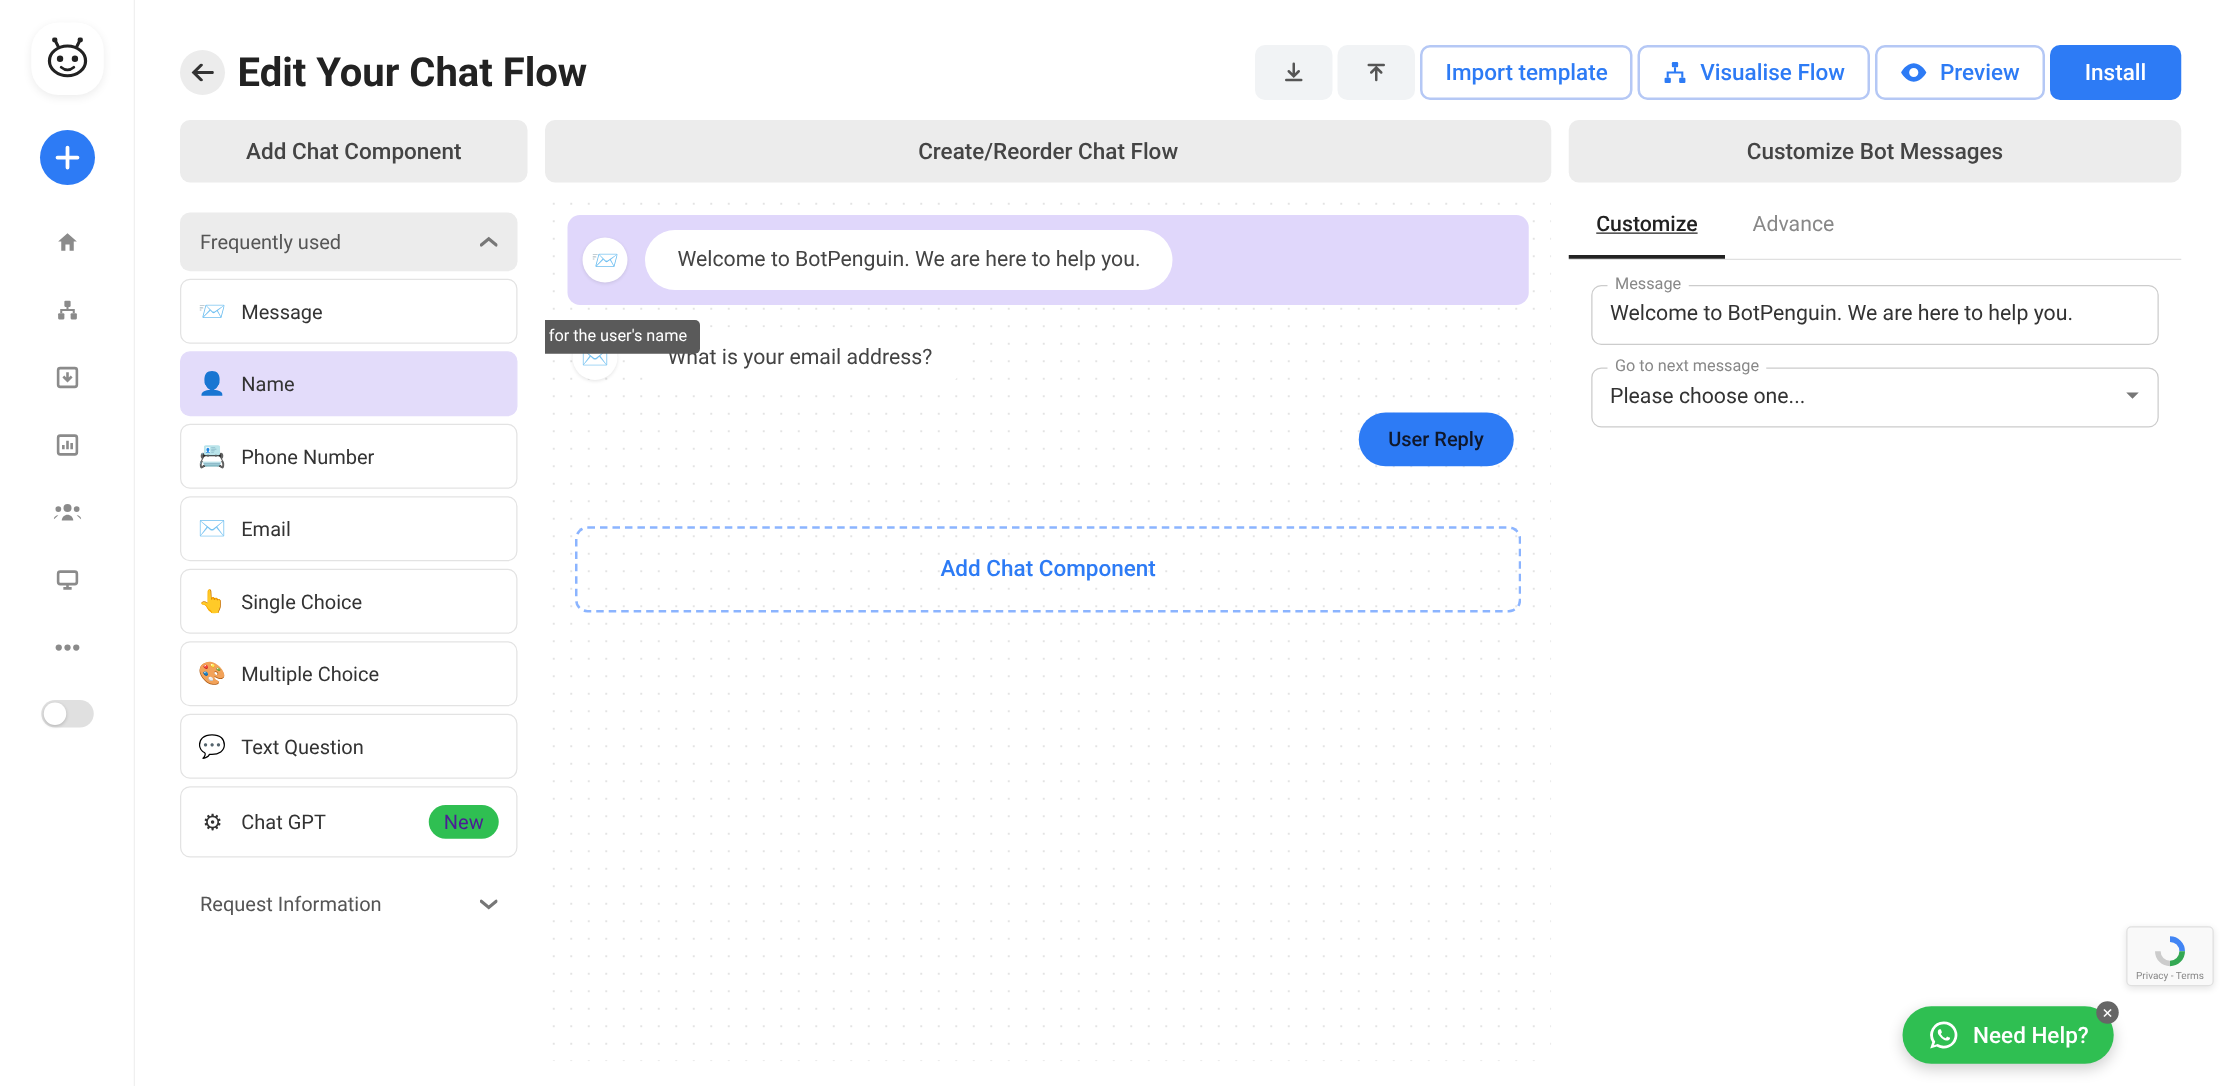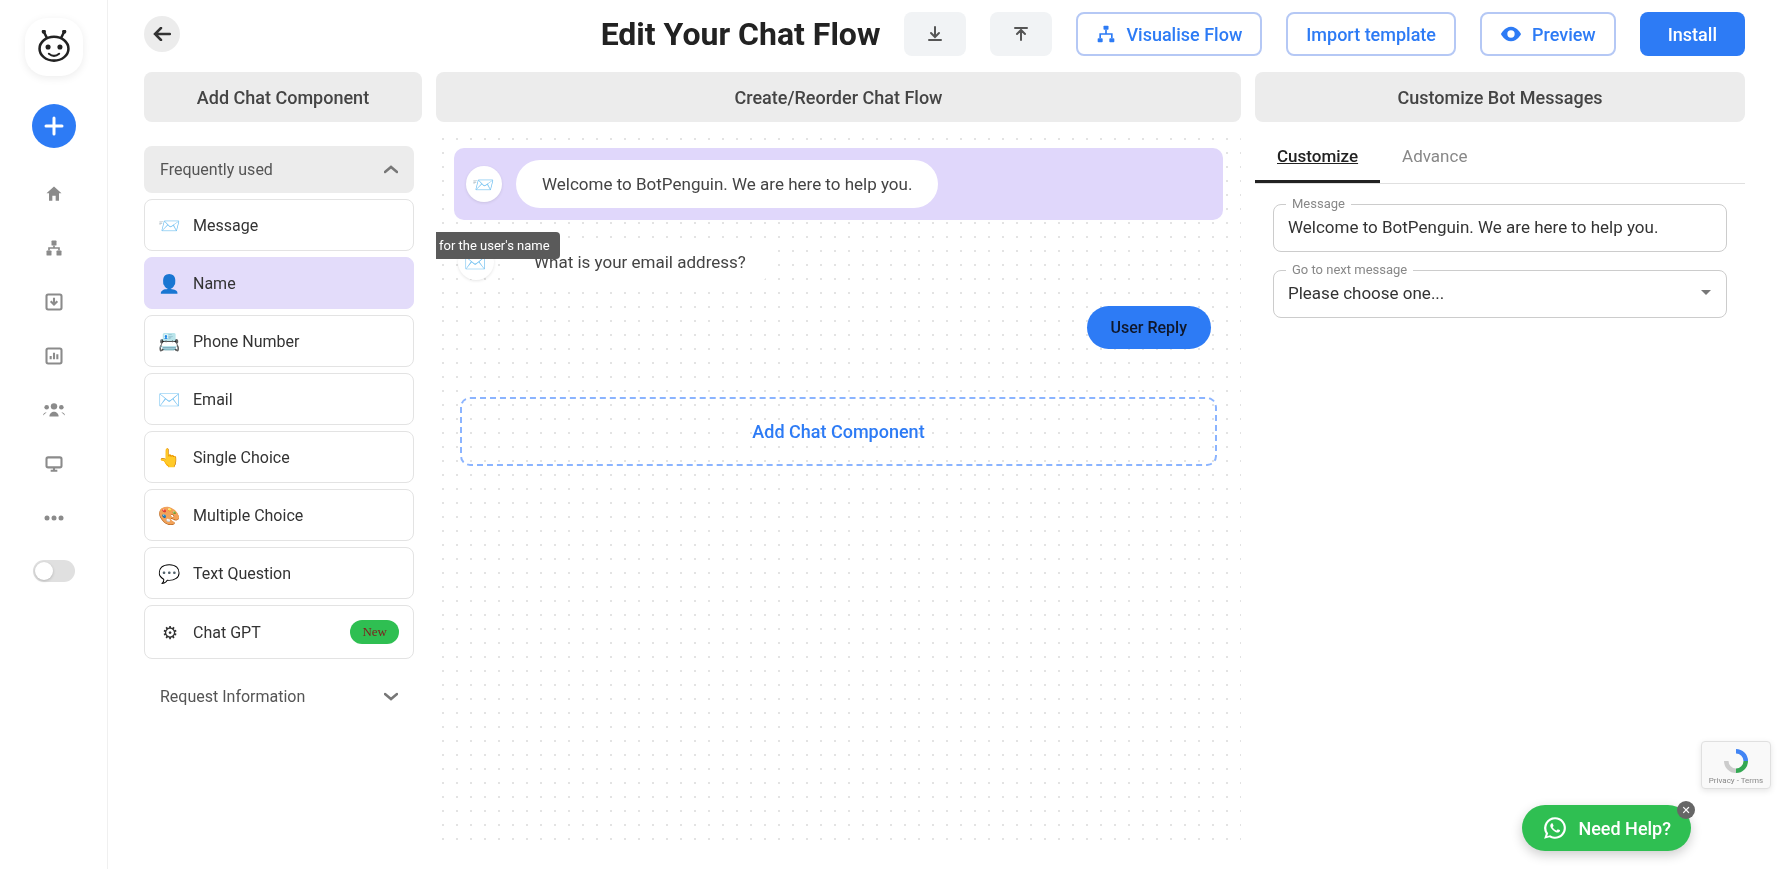--- a/index.html
+++ b/index.html
@@ -11,40 +11,40 @@
     .add-btn { width: 44px; height: 44px; border-radius: 50%; background: #2d7bf5; color: #fff; display: flex; align-items: center; justify-content: center; font-size: 26px; cursor: pointer; margin-bottom: 14px; }
     .nav-icon { width: 44px; height: 44px; display: flex; align-items: center; justify-content: center; color: #8b8b8b; cursor: pointer; border-radius: 10px; }
     .toggle-wrap { margin-top: 10px; }
     .toggle { width: 42px; height: 22px; border-radius: 11px; background: #e0e0e0; position: relative; cursor: pointer; }
     .toggle::after { content: ''; position: absolute; width: 18px; height: 18px; border-radius: 50%; background: #fff; top: 2px; left: 2px; box-shadow: 0 1px 3px rgba(0,0,0,0.2); }
     
     
     .main { flex: 1; display: flex; flex-direction: column; }
     
     
-    .header { display: flex; align-items: center; padding: 12px 36px 16px 36px; gap: 24px; text-align: right; }
+    .header { display: flex; align-items: center; padding: 36px 36px 16px 36px; gap: 4px; }
     .back-btn { width: 36px; height: 36px; border-radius: 50%; background: #ececec; display: flex; align-items: center; justify-content: center; cursor: pointer; }
     .page-title { font-size: 32px; font-weight: 700; color: #222; flex: 1; margin-left: 6px; }
     .icon-btn { width: 62px; height: 44px; border-radius: 8px; background: #f1f3f5; display: flex; align-items: center; justify-content: center; cursor: pointer; color: #555; }
     .outline-btn { height: 44px; padding: 0 18px; border: 2px solid #b5c8f5; border-radius: 8px; color: #2d7bf5; font-weight: 500; font-size: 18px; display: flex; align-items: center; gap: 10px; cursor: pointer; background: #fff; }
     .primary-btn { height: 44px; padding: 0 28px; border-radius: 8px; background: #2d7bf5; color: #fff; font-weight: 500; font-size: 18px; display: flex; align-items: center; cursor: pointer; }
     
     
     .content-row { display: flex; gap: 14px; padding: 0 36px 20px 36px; flex: 1; overflow: hidden; }
     
     .panel-header { height: 50px; border-radius: 8px; background: #ececec; display: flex; align-items: center; justify-content: center; font-size: 18px; font-weight: 500; color: #444; margin-bottom: 10px; }
     
     
     .panel-left { width: 278px; display: flex; flex-direction: column; }
     .comp-list { flex: 1; overflow-y: auto; padding-right: 8px; }
     .section-head { background: #ececec; border-radius: 8px; padding: 14px 16px; font-size: 16px; color: #555; display: flex; justify-content: space-between; align-items: center; cursor: pointer; margin-bottom: 6px; margin-top: 14px; }
     .comp-item { border: 1px solid #e3e3e3; border-radius: 8px; padding: 14px 14px; display: flex; align-items: center; gap: 12px; margin-bottom: 6px; cursor: pointer; background: #fff; font-size: 16px; color: #333; position: relative; }
     .comp-item.selected { background: #e3dcfa; border-color: #e3dcfa; }
     .comp-icon { width: 22px; height: 22px; display: flex; align-items: center; justify-content: center; font-size: 18px; }
-    .badge-new { background: #2fbf52; color: #7f1d1d; font-size: 13px; padding: 4px 12px; border-radius: 14px; font-family: Liberation Serif, serif; }
+    .badge-new { background: #2fbf52; color: #4c1d95; font-size: 16px; padding: 4px 12px; border-radius: 14px; }
     
     
     .panel-center { flex: 1; display: flex; flex-direction: column; }
     .flow-canvas { flex: 1; background-image: radial-gradient(#e3e3e3 1px, transparent 1px); background-size: 14px 14px; border-radius: 8px; padding: 16px 18px; position: relative; overflow-y: auto; }
     .flow-block { background: #e0d7fb; border-radius: 10px; padding: 12px 48px 12px 12px; display: flex; align-items: center; gap: 14px; margin-bottom: 18px; position: relative; }
     .flow-icon-circle { width: 36px; height: 36px; border-radius: 50%; background: #fff; display: flex; align-items: center; justify-content: center; font-size: 18px; box-shadow: 0 1px 3px rgba(0,0,0,0.1); }
     .flow-pill { background: #fff; border-radius: 26px; padding: 14px 26px; font-size: 17px; color: #444; }
     .tooltip { position: absolute; top: 100px; left: -32px; background: #5a5a5a; color: #fff; font-size: 13px; padding: 6px 10px; border-radius: 4px; z-index: 5; }
     .email-block { display: flex; align-items: center; gap: 14px; margin-bottom: 20px; position: relative; margin-left: 4px; }
     .user-reply { background: #2d7bf5; color: #0f172a; padding: 12px 24px; border-radius: 22px; font-size: 16px; font-weight: 500; float: right; margin-right: 12px; margin-bottom: 48px; cursor: pointer; }
@@ -153,30 +153,30 @@
       <svg width="18" height="18" viewBox="0 0 18 18" fill="none" stroke="#555" stroke-width="2" stroke-linecap="round">
           <path d="M9 2v9M5 8l4 4 4-4M3 15h12"></path>
         </svg>
     </div>
     <div class="icon-btn">
       <svg width="18" height="18" viewBox="0 0 18 18" fill="none" stroke="#555" stroke-width="2" stroke-linecap="round">
           <path d="M9 15V6M5 9l4-4 4 4M3 3h12"></path>
         </svg>
     </div>
     <div class="outline-btn">
+      <span>Import template</span>
+    </div>
+    <div class="outline-btn">
       <svg width="20" height="20" viewBox="0 0 24 24" fill="#2d7bf5">
           <rect x="9" y="2" width="6" height="5" rx="1"></rect>
           <rect x="2" y="17" width="6" height="5" rx="1"></rect>
           <rect x="16" y="17" width="6" height="5" rx="1"></rect>
           <path d="M12 7v5M12 12H5v5M12 12h7v5" stroke="#2d7bf5" stroke-width="2" fill="none"></path>
         </svg>
       <span>Visualise Flow</span>
-    </div>
-    <div class="outline-btn">
-      <span>Import template</span>
     </div>
     <div class="outline-btn">
       <svg width="22" height="16" viewBox="0 0 24 16" fill="#2d7bf5">
           <path d="M12 0C5 0 1 8 1 8s4 8 11 8 11-8 11-8-4-8-11-8zm0 12a4 4 0 110-8 4 4 0 010 8z"></path>
         </svg>
       <span>Preview</span>
     </div>
     <div class="primary-btn">
       <span>Install</span>
     </div>

